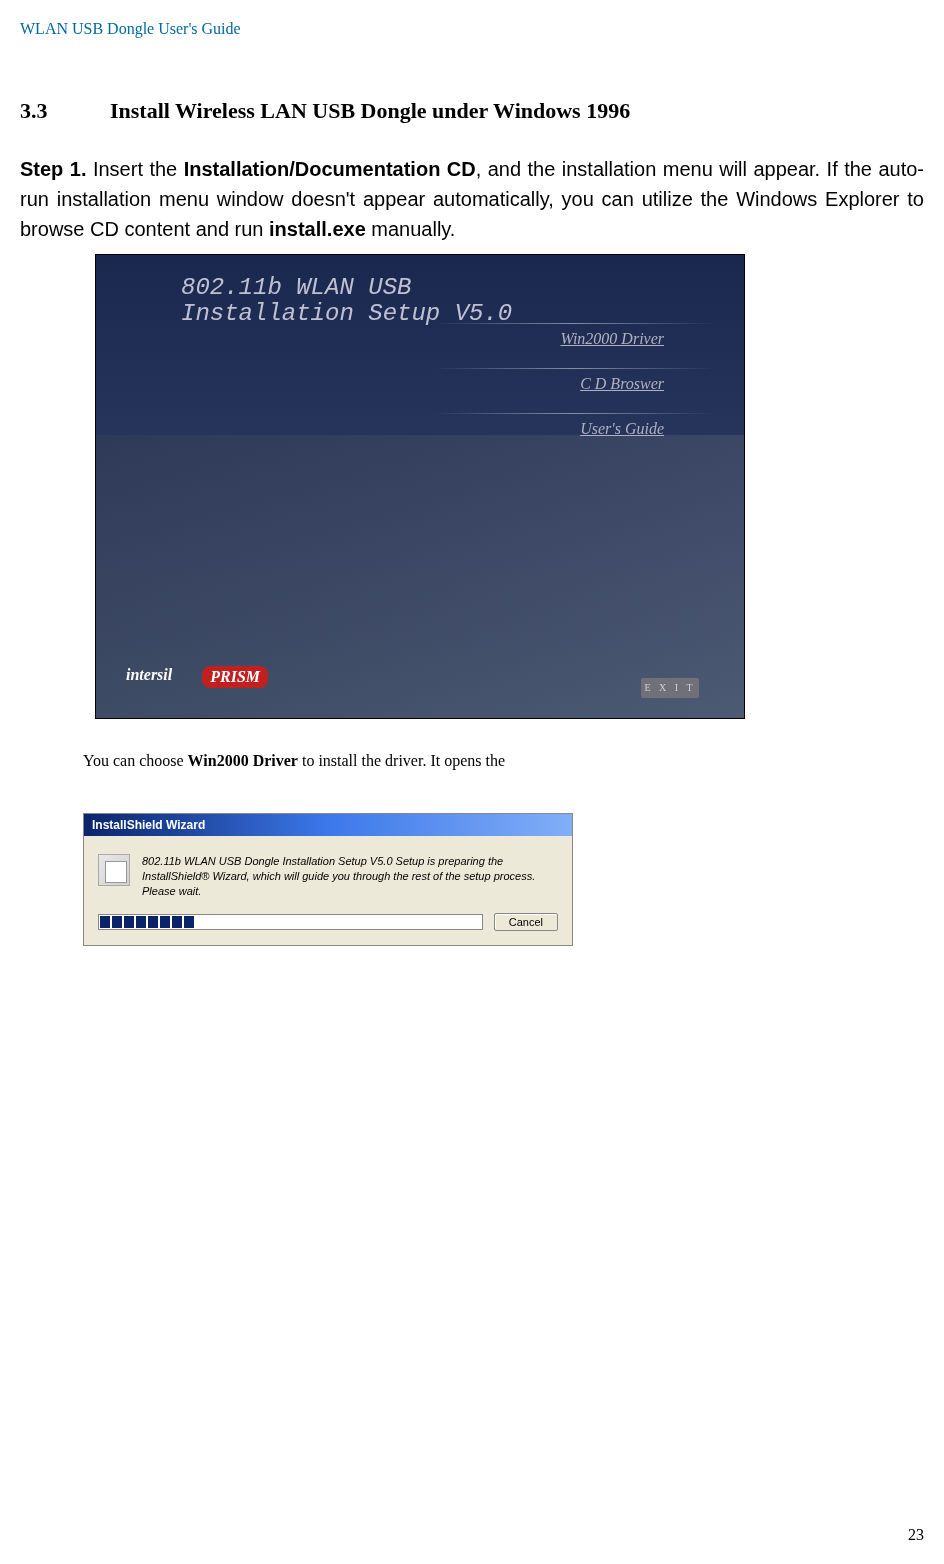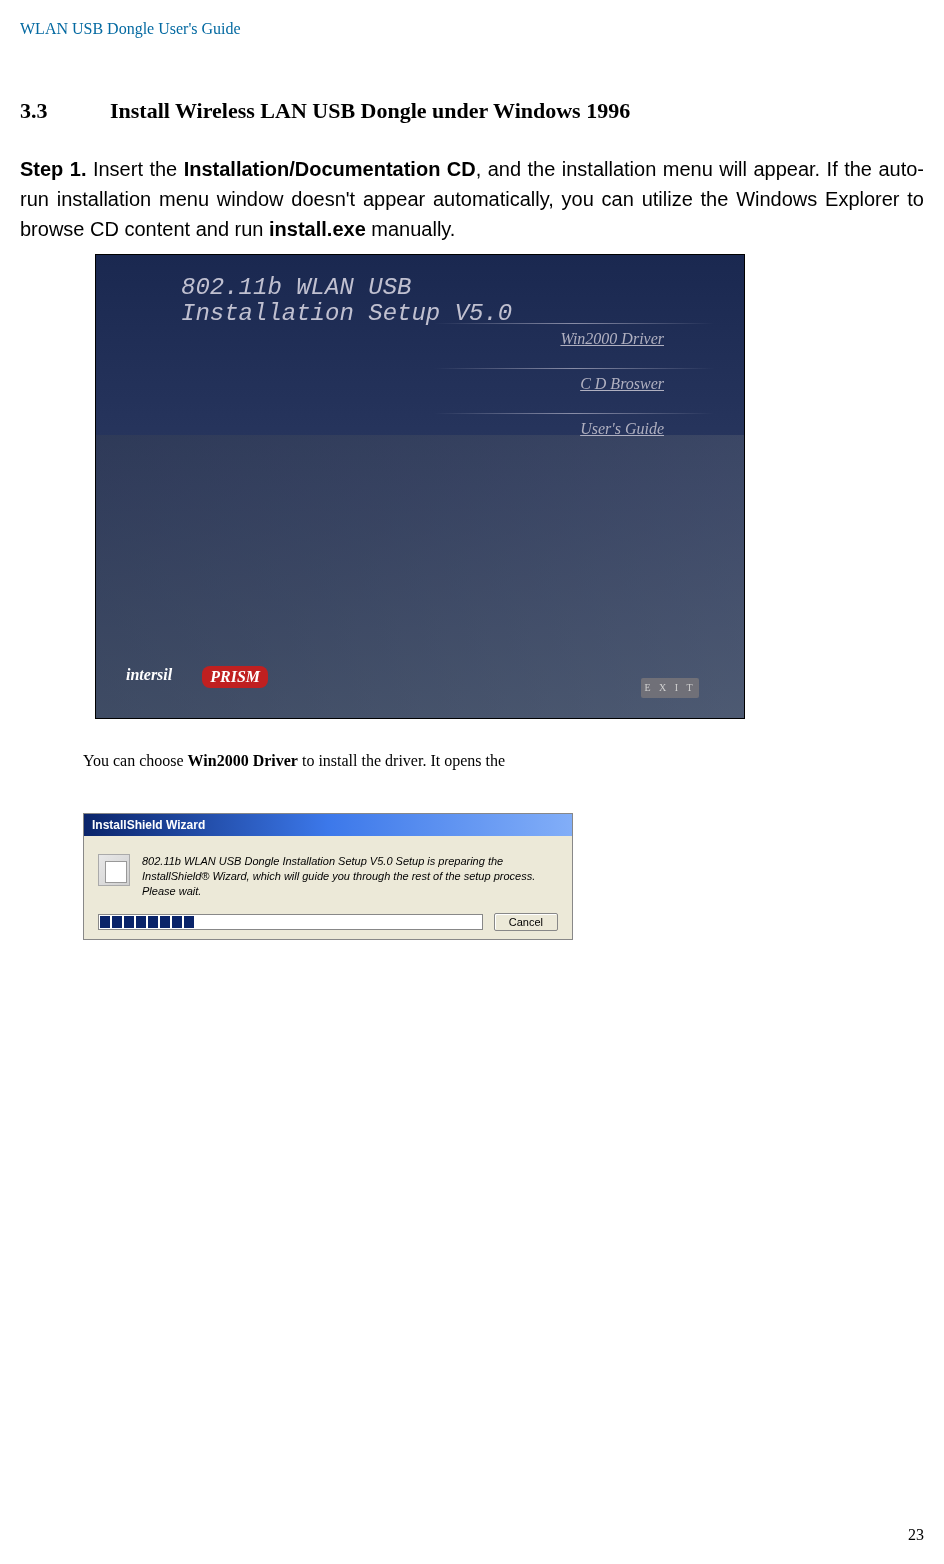--- a/index.html
+++ b/index.html
@@ -171,21 +171,21 @@
       border: 1px solid #999;
       background: #fff;
     }
     .wizard-text {
       font-size: 11px;
       line-height: 1.35;
       color: #000;
       font-style: italic;
     }
     .wizard-footer {
-      padding: 0 14px 8px 14px;
+      padding: 0 14px 14px 14px;
       display: flex;
       align-items: center;
       gap: 11px;
     }
     .progress-bar {
       flex: 1;
       height: 16px;
       border: 1px solid #888;
       background: #fff;
       display: flex;

